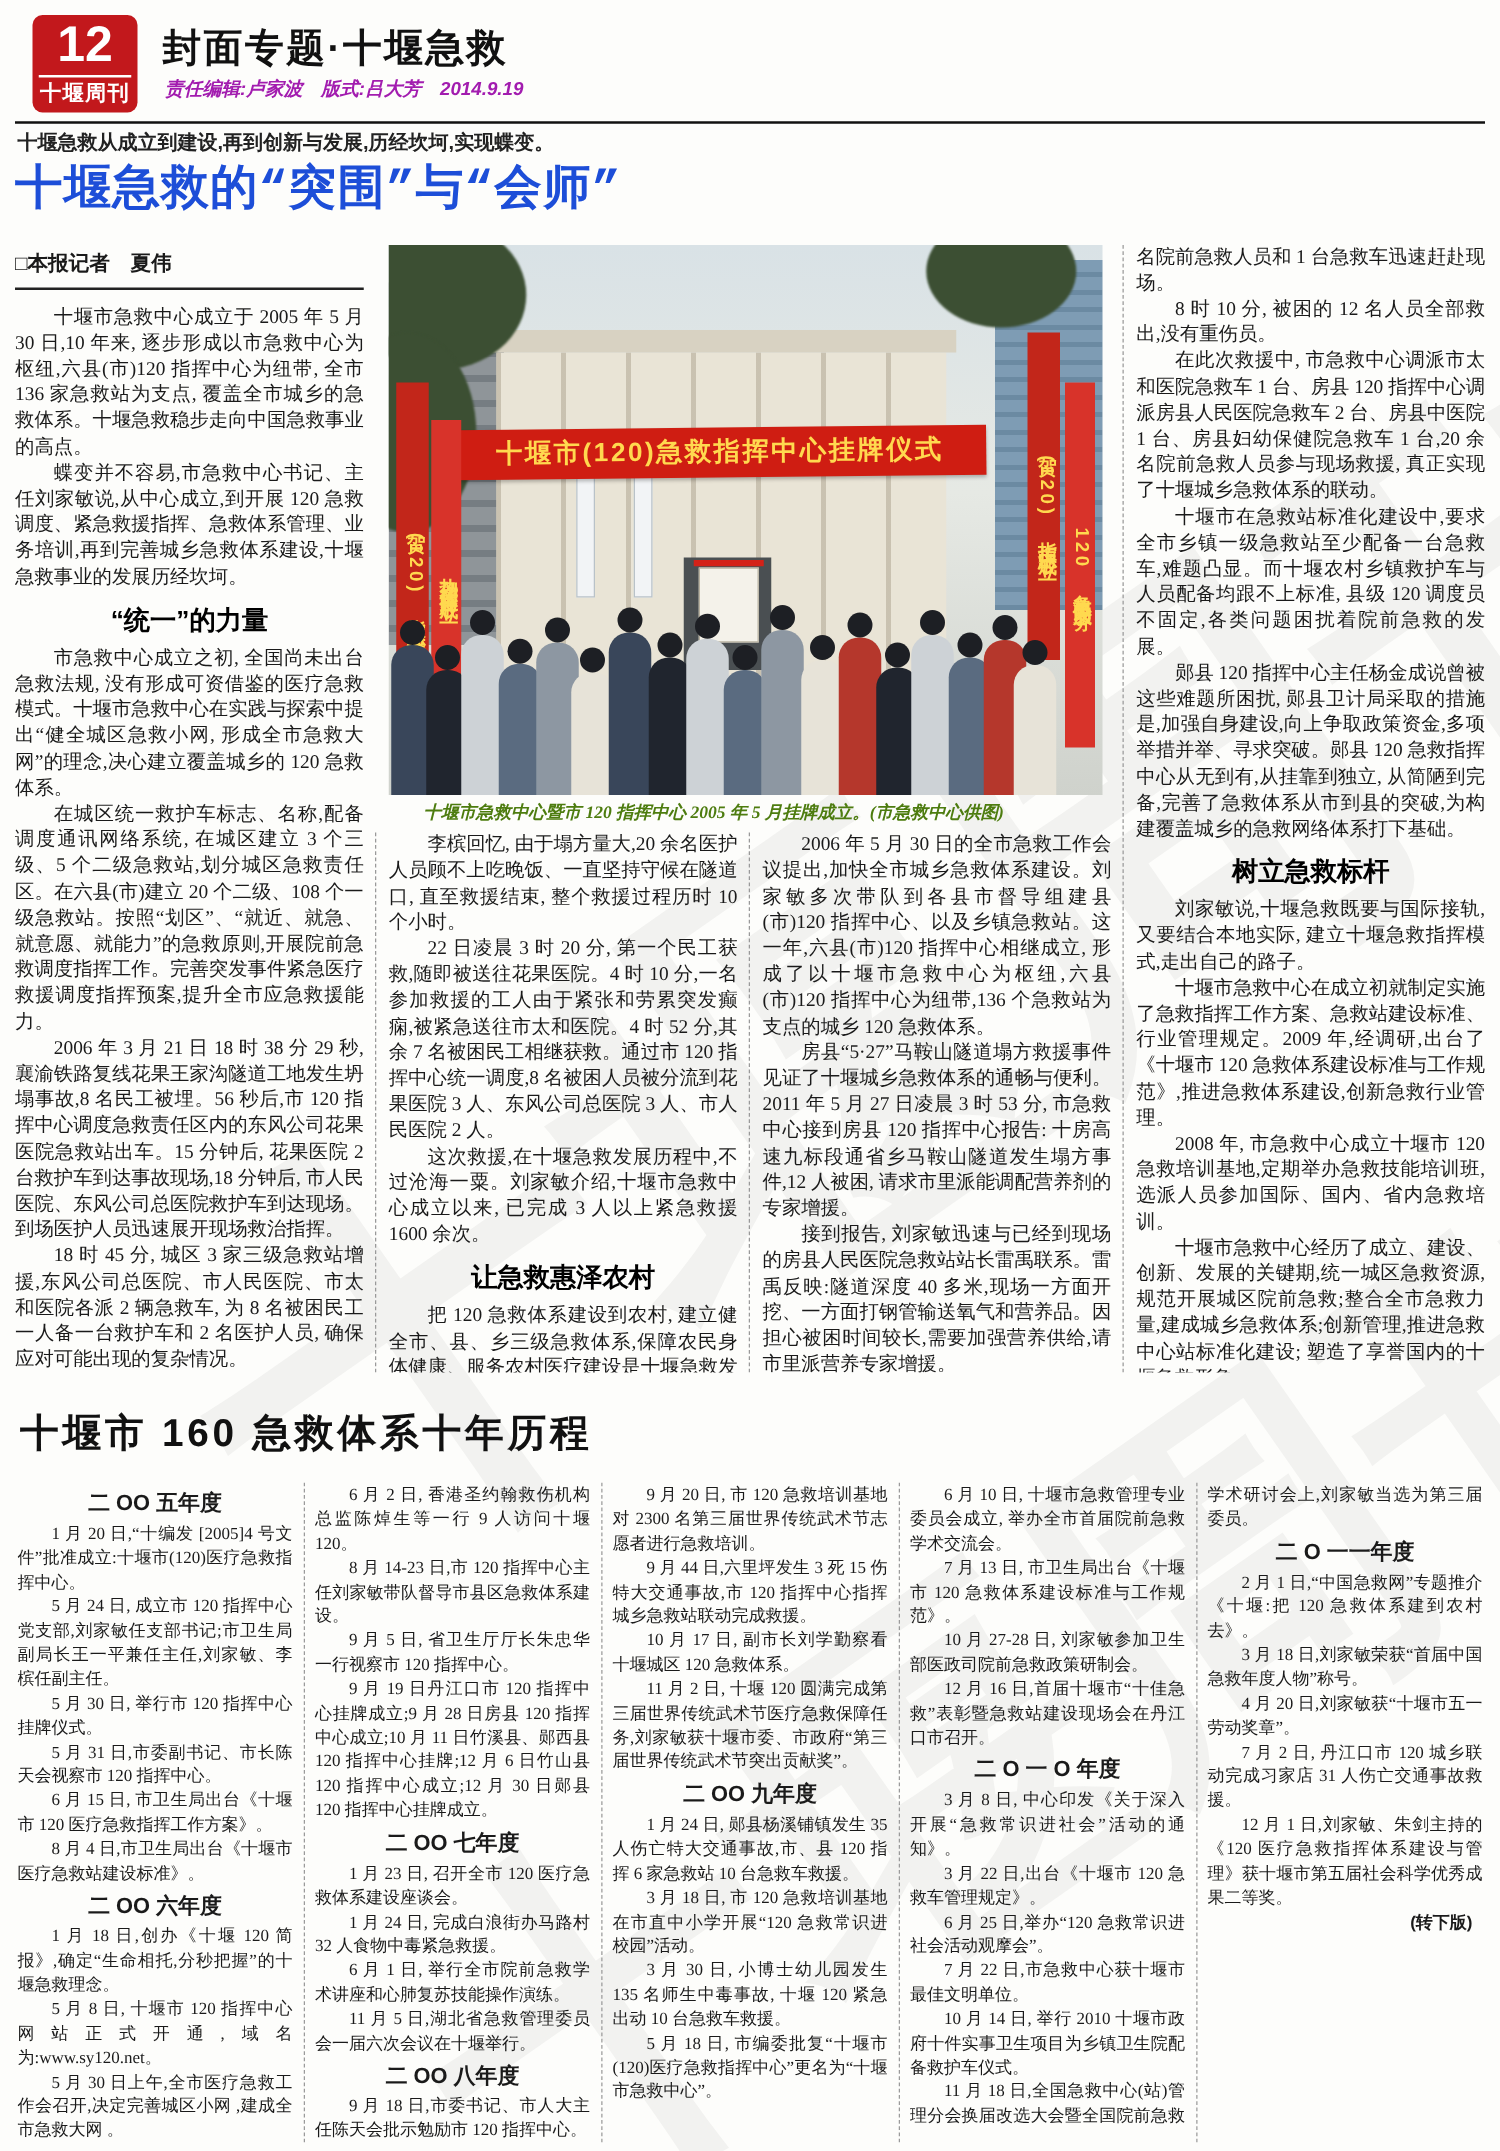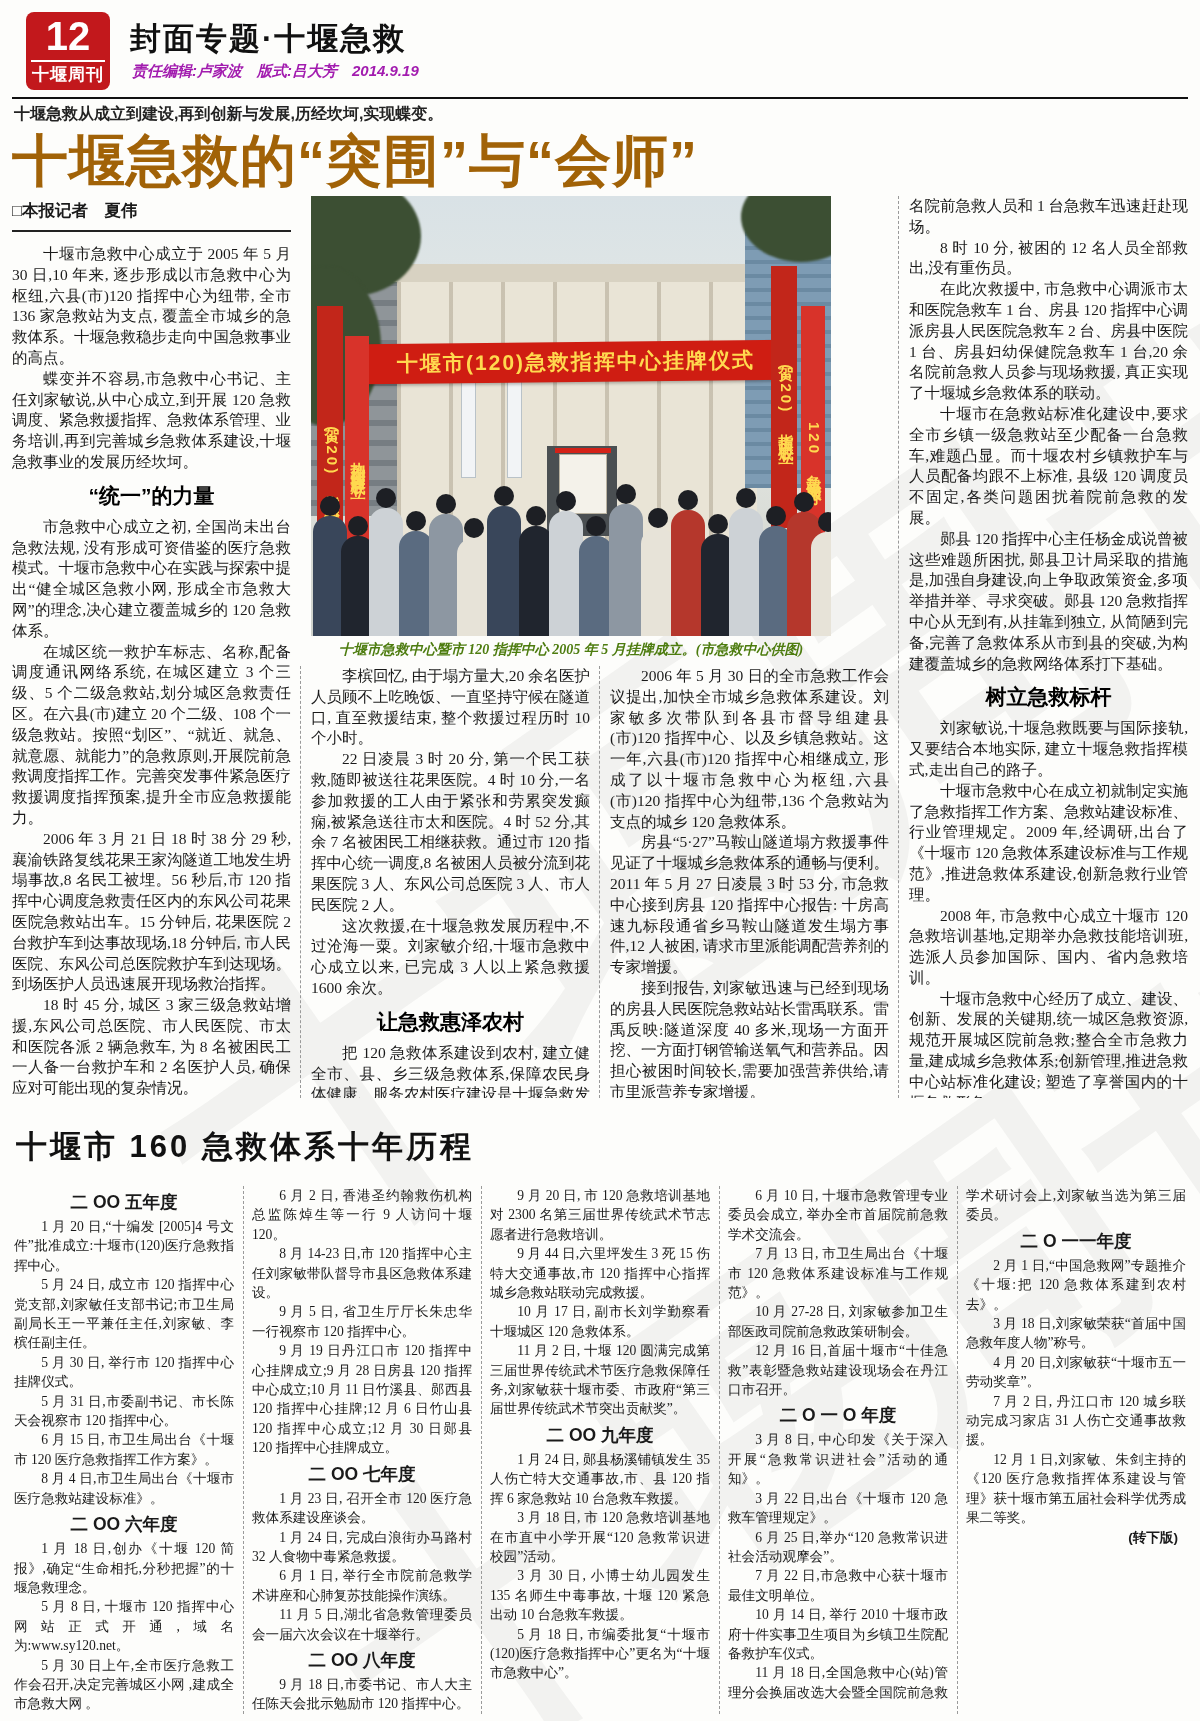--- a/index.html
+++ b/index.html
@@ -18,40 +18,40 @@
   .mast .rule{height:2px;background:#fff;margin:0 5px;}
   .mast .nm{font-size:17px;font-weight:bold;line-height:26px;letter-spacing:1px;}
   .sect{position:absolute;left:104px;top:6px;font-family:"Liberation Sans",sans-serif;
         font-size:31px;font-weight:900;letter-spacing:2px;color:#111;}
   .credits{position:absolute;left:106px;top:50px;font-size:15px;font-weight:bold;font-style:italic;
            font-family:"Liberation Sans",sans-serif;color:#a21caf;}
   .hdr-rule{position:absolute;top:97px;left:12px;right:12px;height:2px;background:#111;z-index:10;}
   
   .standfirst{position:absolute;top:104px;left:14px;right:14px;font-family:"Liberation Sans",sans-serif;
               font-size:16px;font-weight:bold;color:#222;z-index:10;}
-  .headline{position:absolute;top:124px;left:12px;right:12px;font-size:56px;font-weight:900;
-            font-family:Liberation Sans, sans-serif;letter-spacing:1px;color:#a16207;z-index:10;}
+  .headline{position:absolute;top:124px;left:12px;right:12px;font-size:38px;font-weight:900;
+            font-family:Liberation Mono, monospace;letter-spacing:1px;color:#1d4ed8;z-index:10;}
   
   .article{position:absolute;top:196px;left:12px;width:1176px;height:902px;z-index:9;
            display:grid;grid-template-columns:279px 279px 279px 279px;grid-template-rows:470px 432px;
            column-gap:20px;overflow:hidden;}
   .colA{grid-column:1;grid-row:1/3;}
   .photoblock{grid-column:2/4;grid-row:1;}
   .colB{grid-column:2;grid-row:2;border-left:1px dashed #999;margin-left:-11px;padding-left:10px;}
   .colC{grid-column:3;grid-row:2;border-left:1px dashed #999;margin-left:-11px;padding-left:10px;}
   .colD{grid-column:4;grid-row:1/3;border-left:1px dashed #999;margin-left:-11px;padding-left:10px;}
   .article p,.tl p{margin:0;font-size:15.5px;line-height:20.8px;text-align:justify;}
   .blk-p{text-indent:2em;}
   .blk-pc{text-indent:0;}
   .article h3{margin:9px 0 7px;text-align:center;font-family:"Liberation Sans",sans-serif;
               font-size:21px;font-weight:900;color:#000;}
   .byline{font-family:"Liberation Sans",sans-serif;font-weight:bold;font-size:16.5px;
           padding:4px 0 8px;border-bottom:2px solid #222;margin-bottom:12px;}
   
-  .photo{position:relative;width:520px;height:440px;overflow:hidden;
+  .photo{position:relative;width:571px;height:440px;overflow:hidden;
          background:linear-gradient(#d9e2e6 0%,#e6e9e4 45%,#cfd2cc 100%);}
   .bldgL{position:absolute;left:0;top:30px;width:92px;height:290px;background:#8f9599;
          background-image:repeating-linear-gradient(#8f9599 0 14px,#767d82 14px 20px);}
   .bldgC{position:absolute;left:86px;top:86px;width:360px;height:270px;background:#e9e4d6;
          background-image:repeating-linear-gradient(90deg,rgba(170,160,140,.5) 0 4px,transparent 4px 52px);}
   .bldgC .roof{position:absolute;top:-18px;left:-8px;width:376px;height:18px;background:#d8d2c2;}
   .bldgR{position:absolute;right:0;top:12px;width:86px;height:280px;background:#7e9cb4;
          background-image:repeating-linear-gradient(#7e9cb4 0 10px,#6b8aa2 10px 14px);}
   .door{position:absolute;left:236px;top:250px;width:70px;height:90px;background:#4a4f52;}
   .plaque{position:absolute;left:248px;top:258px;width:46px;height:58px;background:#f4f2ea;border:1px solid #b9b2a0;}

